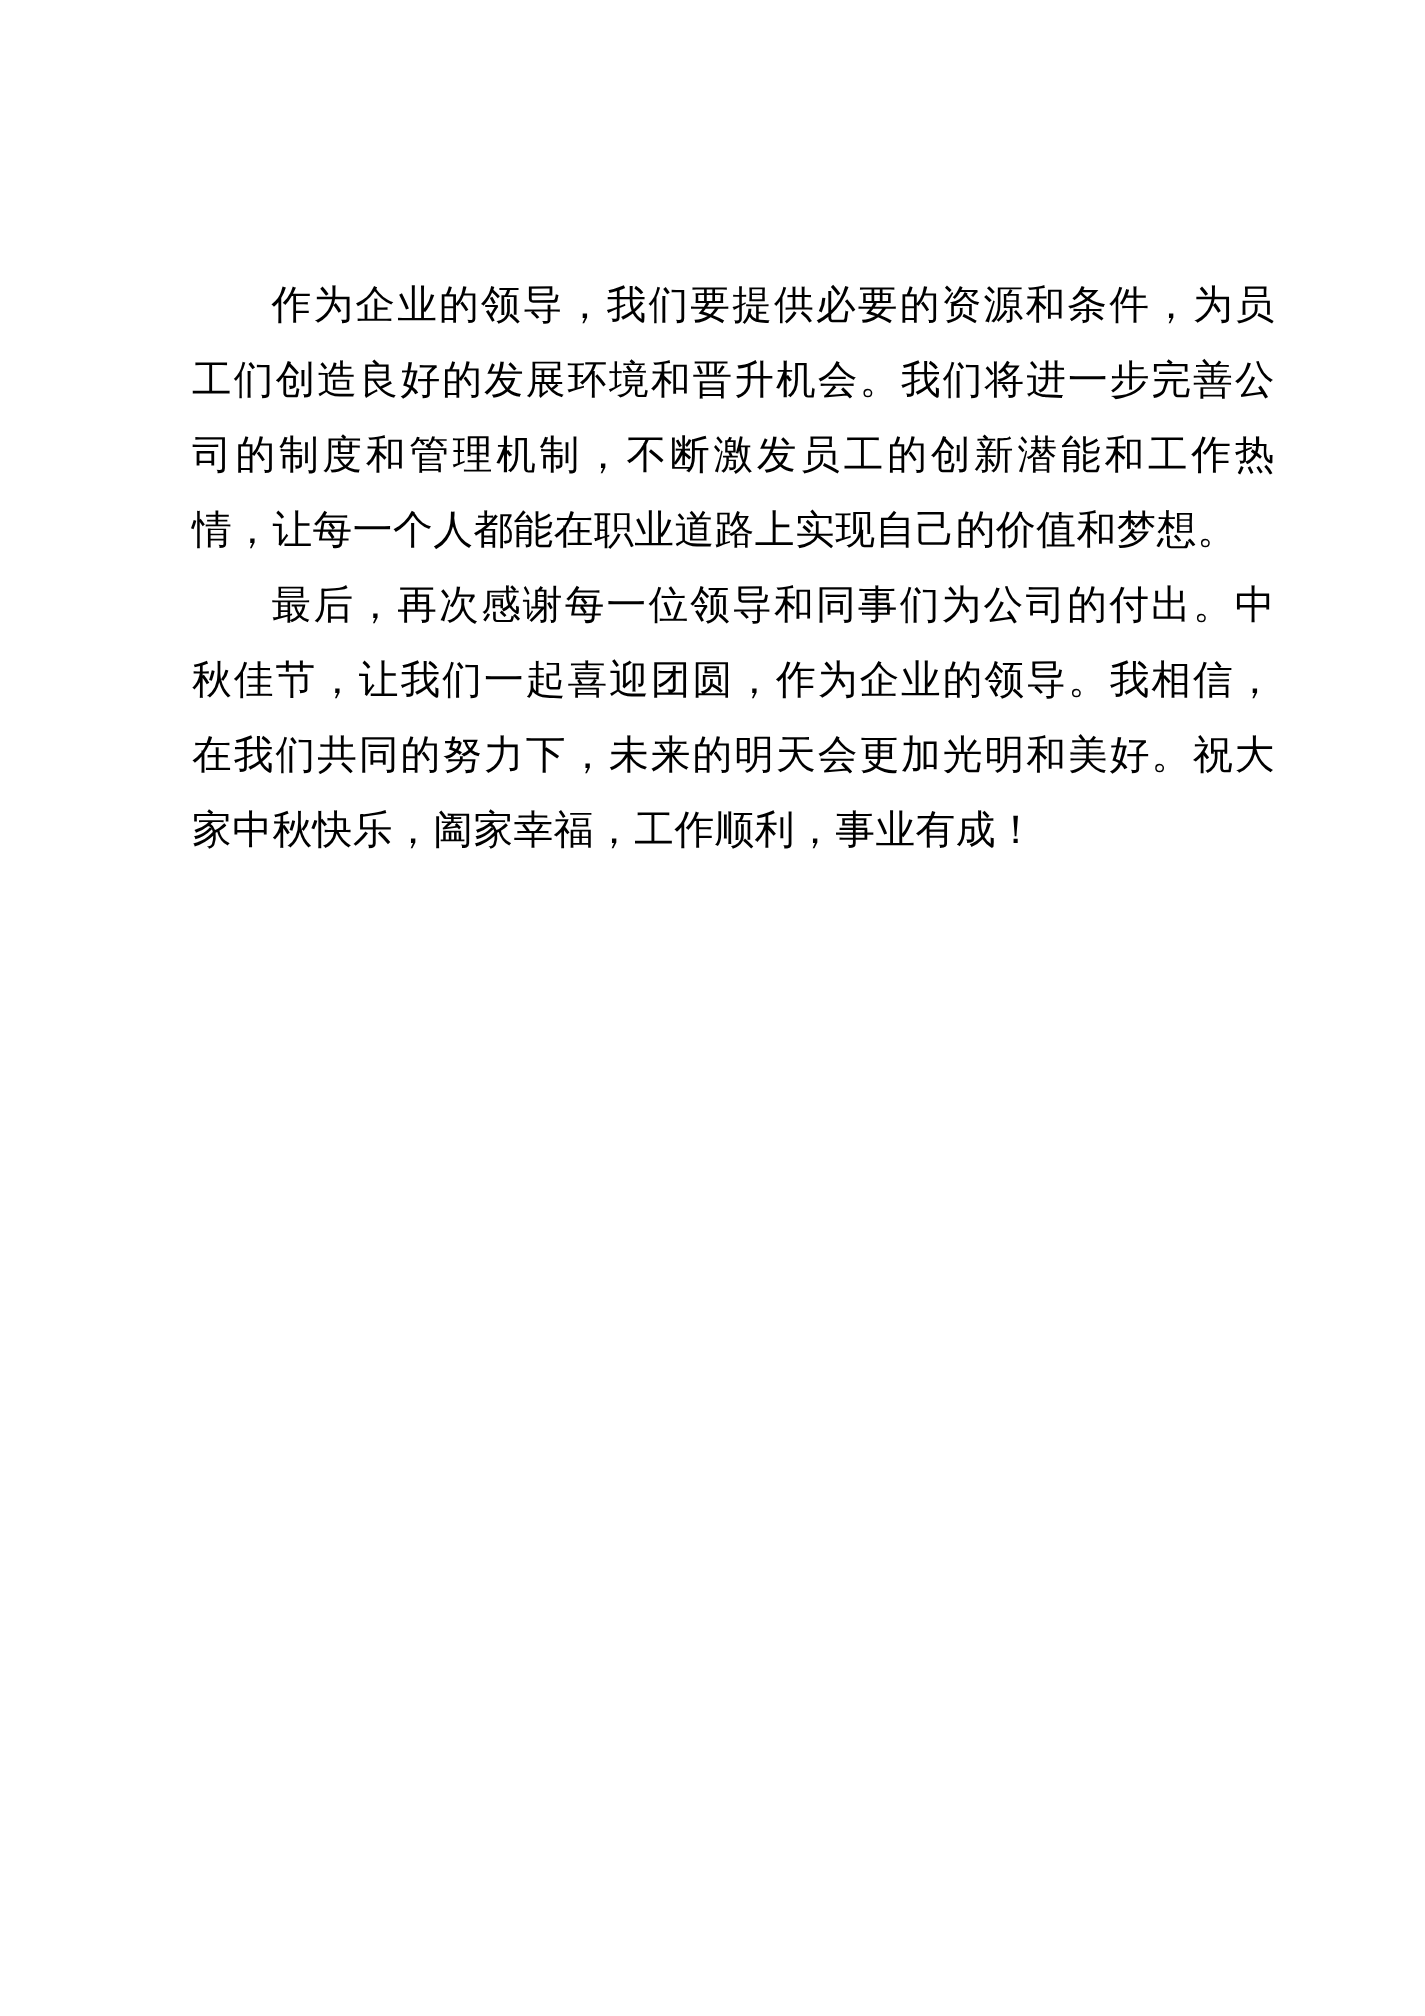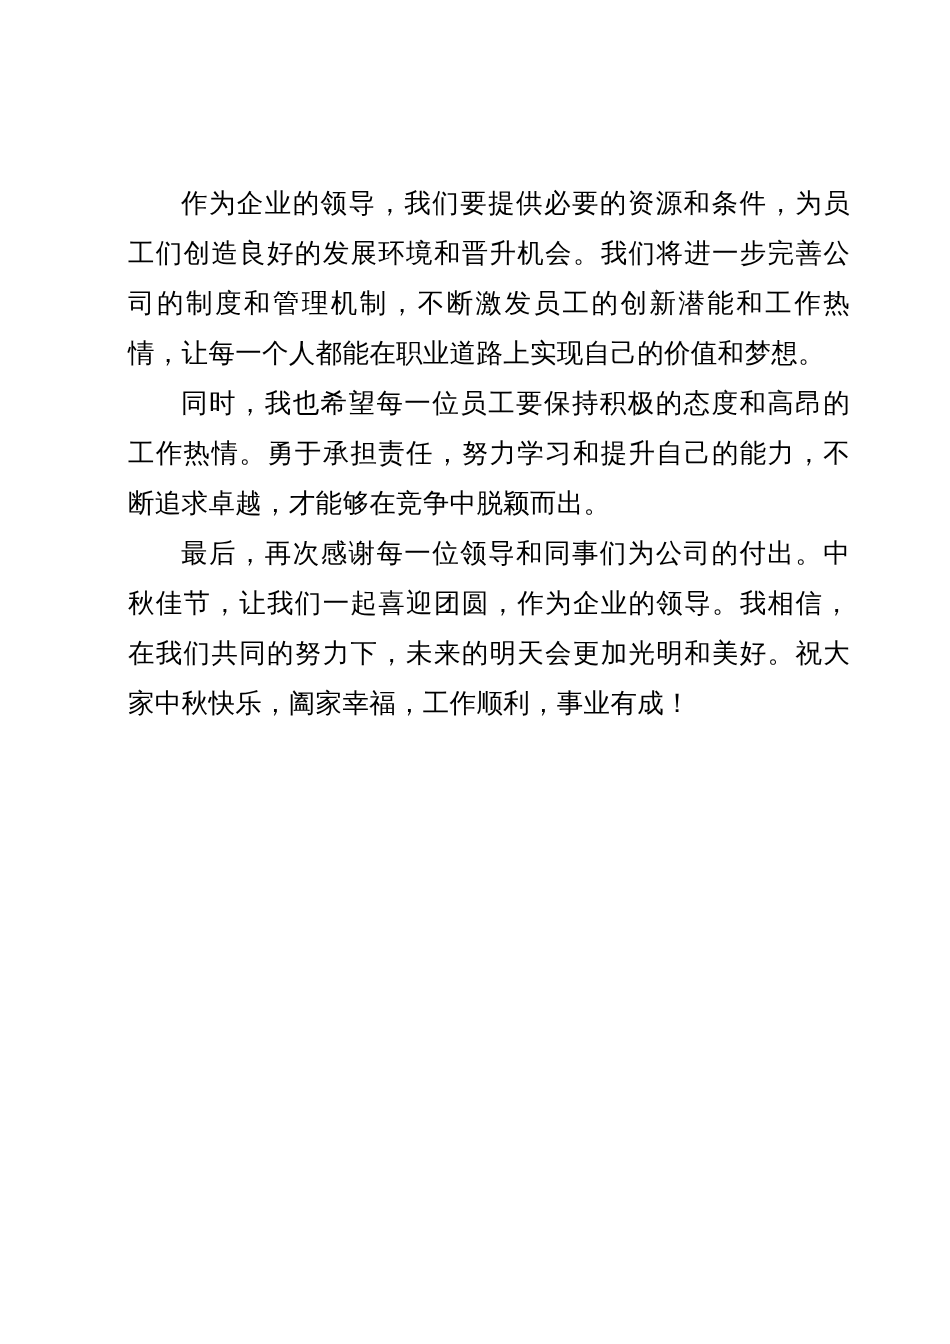--- a/index.html
+++ b/index.html
@@ -33,16 +33,15 @@
     letter-spacing: 0.3px;
     word-break: break-all;
   }
 </style>
 </head>
 <body>
 
 <div class="page">
   <div class="doc">
     <p>作为企业的领导，我们要提供必要的资源和条件，为员工们创造良好的发展环境和晋升机会。我们将进一步完善公司的制度和管理机制，不断激发员工的创新潜能和工作热情，让每一个人都能在职业道路上实现自己的价值和梦想。</p>
-    <p>同时，我也希望每一位员工要保持积极的态度和高昂的工作热情。勇于承担责任，努力学习和提升自己的能力，不断追求卓越，才能够在竞争中脱颖而出。</p>
     <p>最后，再次感谢每一位领导和同事们为公司的付出。中秋佳节，让我们一起喜迎团圆，作为企业的领导。我相信，在我们共同的努力下，未来的明天会更加光明和美好。祝大家中秋快乐，阖家幸福，工作顺利，事业有成！</p>
   </div>
 </div>
 
 </body></html>

